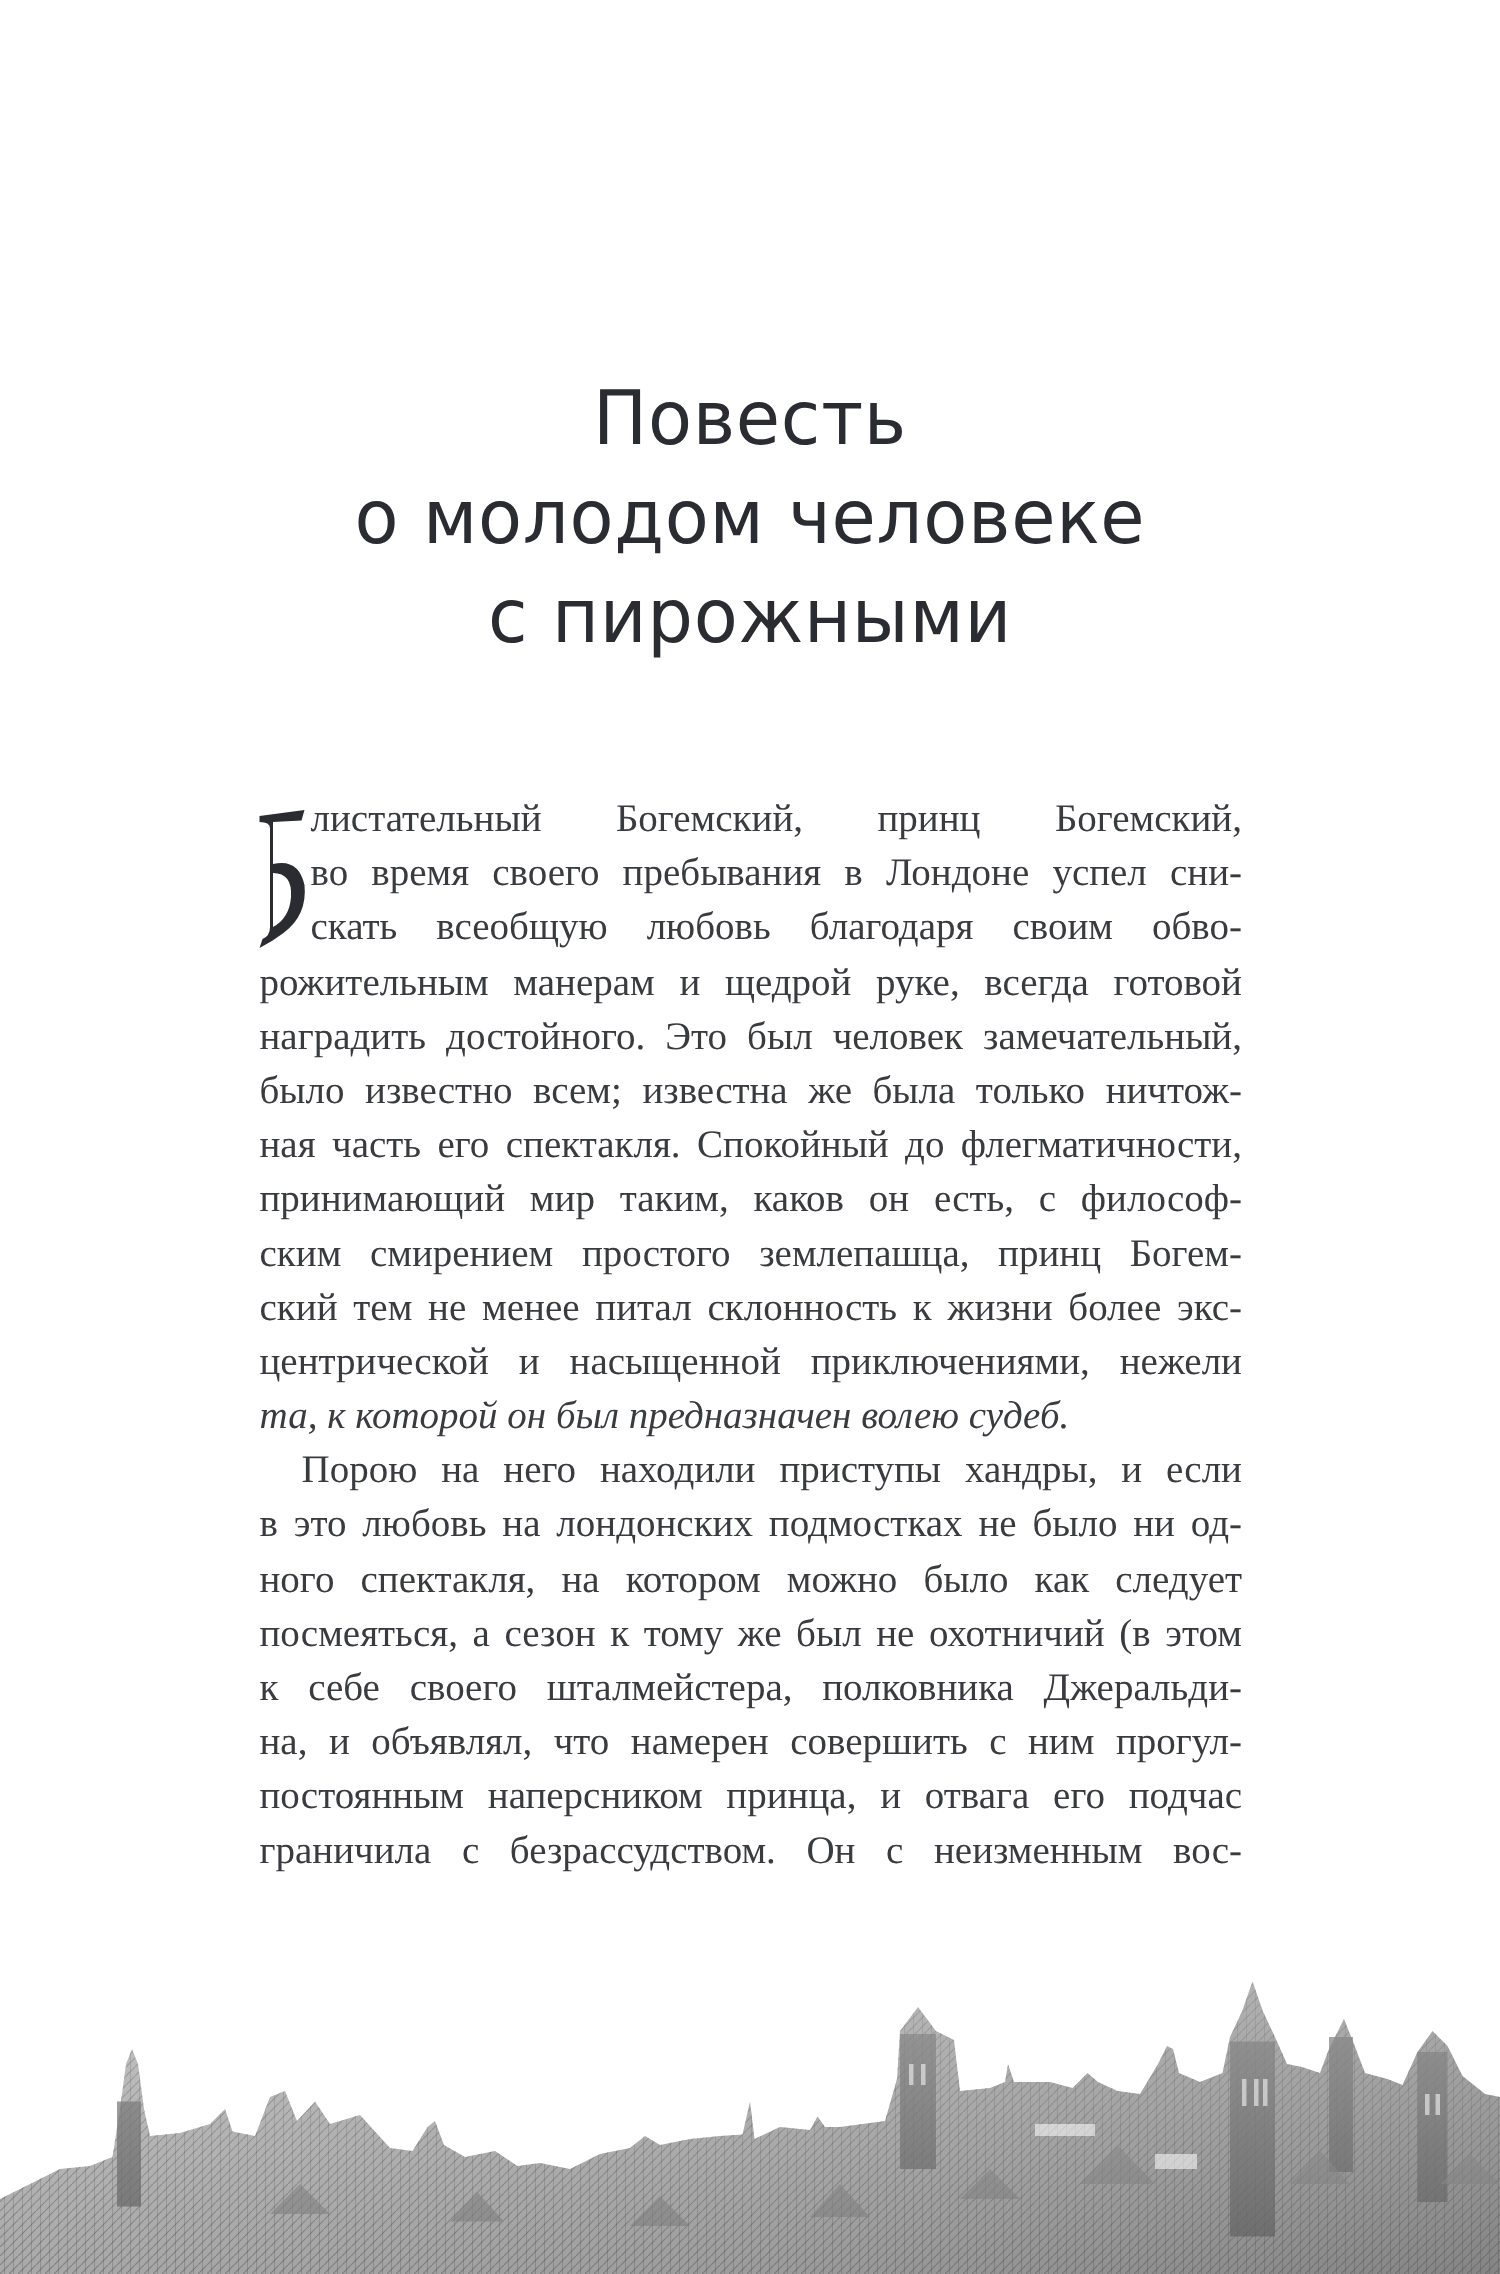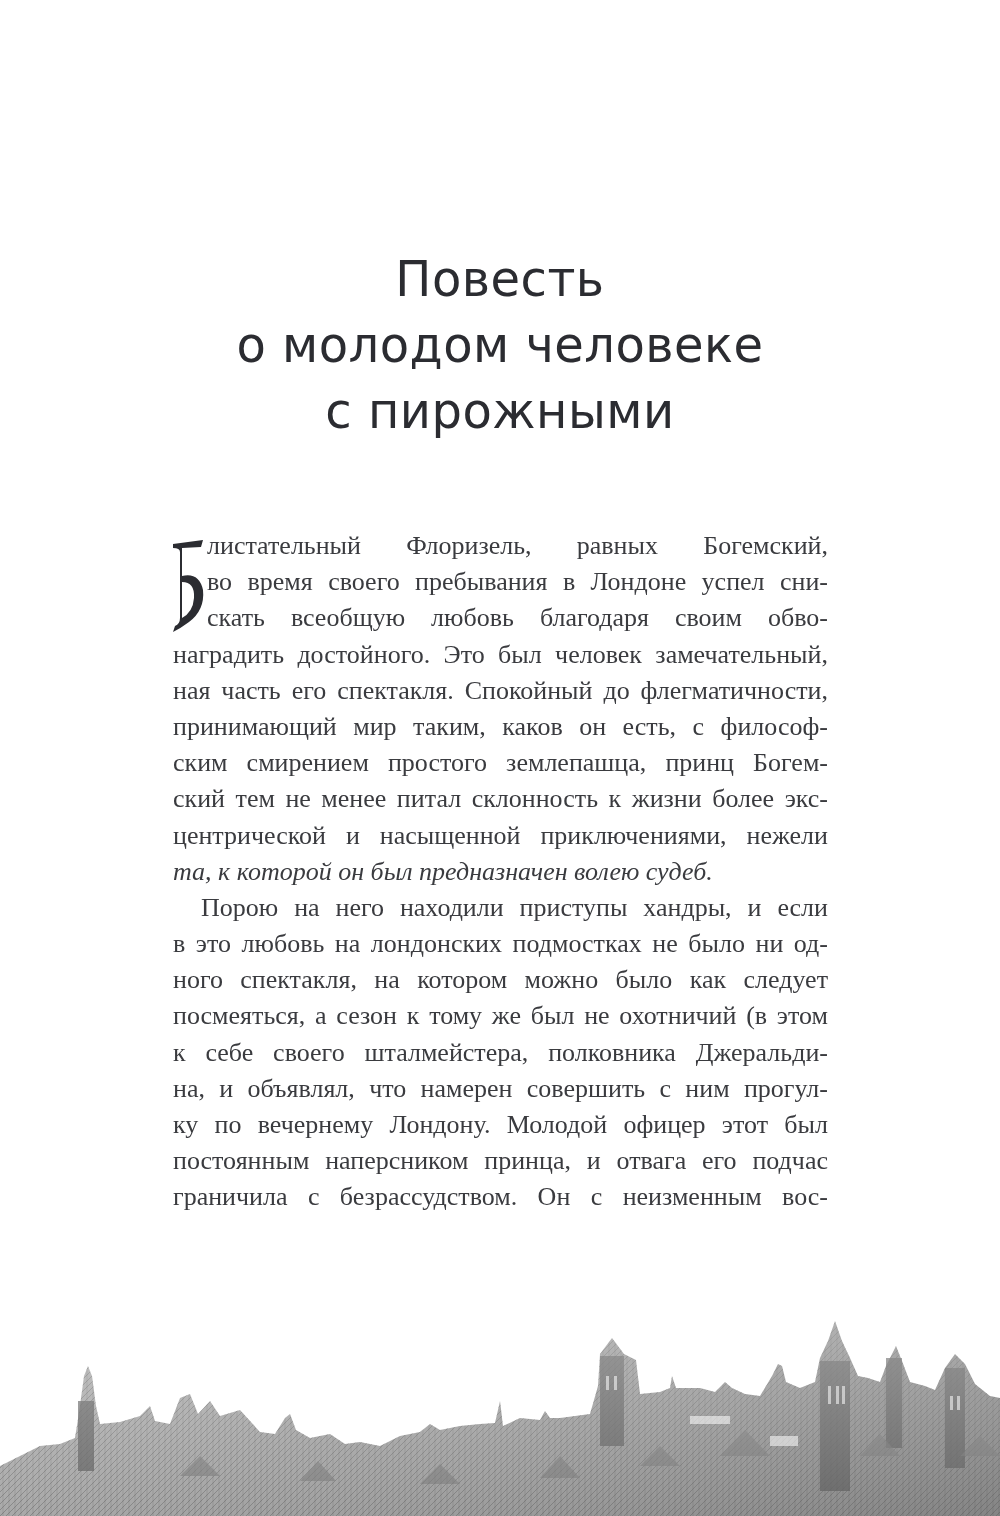--- a/index.html
+++ b/index.html
@@ -80,40 +80,41 @@
     <span class="tline">о молодом человеке</span>
     <span class="tline">с пирожными</span>
   </h1>
 
   <div class="body-text">
     <svg class="dropcap" viewBox="0 0 34 96">
       <path d="M2 6 L32 2 L30 9 L11 10 L11 38 Q28 34 32 52 Q34 72 18 84 Q10 90 2 94 L4 88 Q9 86 9 80 L9 14 Q9 10 2 10 Z M11 44 L11 80 Q22 74 23 60 Q24 44 11 44 Z" fill="#2b2c31" fill-rule="evenodd"></path>
     </svg>
 
     <div>
-      <span class="line dc">листательный Флоризель, равных Богемский,</span>
+      <span class="line dc">листательный Богемский, принц Богемский,</span>
       <span class="line dc">во время своего пребывания в Лондоне успел сни-</span>
       <span class="line dc">скать всеобщую любовь благодаря своим обво-</span>
+      <span class="line">рожительным манерам и щедрой руке, всегда готовой</span>
       <span class="line">наградить достойного. Это был человек замечательный,</span>
+      <span class="line">было известно всем; известна же была только ничтож-</span>
       <span class="line">ная часть его спектакля. Спокойный до флегматичности,</span>
       <span class="line">принимающий мир таким, каков он есть, с философ-</span>
       <span class="line">ским смирением простого землепашца, принц Богем-</span>
       <span class="line">ский тем не менее питал склонность к жизни более экс-</span>
       <span class="line">центрической и насыщенной приключениями, нежели</span>
       <span class="line last">та, к которой он был предназначен волею судеб.</span>
     </div>
 
     <div>
       <span class="line indent">Порою на него находили приступы хандры, и если</span>
       <span class="line">в это любовь на лондонских подмостках не было ни од-</span>
       <span class="line">ного спектакля, на котором можно было как следует</span>
       <span class="line">посмеяться, а сезон к тому же был не охотничий (в этом</span>
       <span class="line">к себе своего шталмейстера, полковника Джеральди-</span>
       <span class="line">на, и объявлял, что намерен совершить с ним прогул-</span>
-      <span class="line">ку по вечернему Лондону. Молодой офицер этот был</span>
       <span class="line">постоянным наперсником принца, и отвага его подчас</span>
       <span class="line">граничила с безрассудством. Он с неизменным вос-</span>
     </div>
   </div>
 
   <svg class="skyline" viewBox="0 0 1000 210" preserveAspectRatio="none">
     <defs>
       <linearGradient id="fadeL" x1="0" y1="0" x2="1" y2="0">
         <stop offset="0" stop-color="#9a9a9a"></stop>
         <stop offset="0.5" stop-color="#8a8a8a"></stop>

